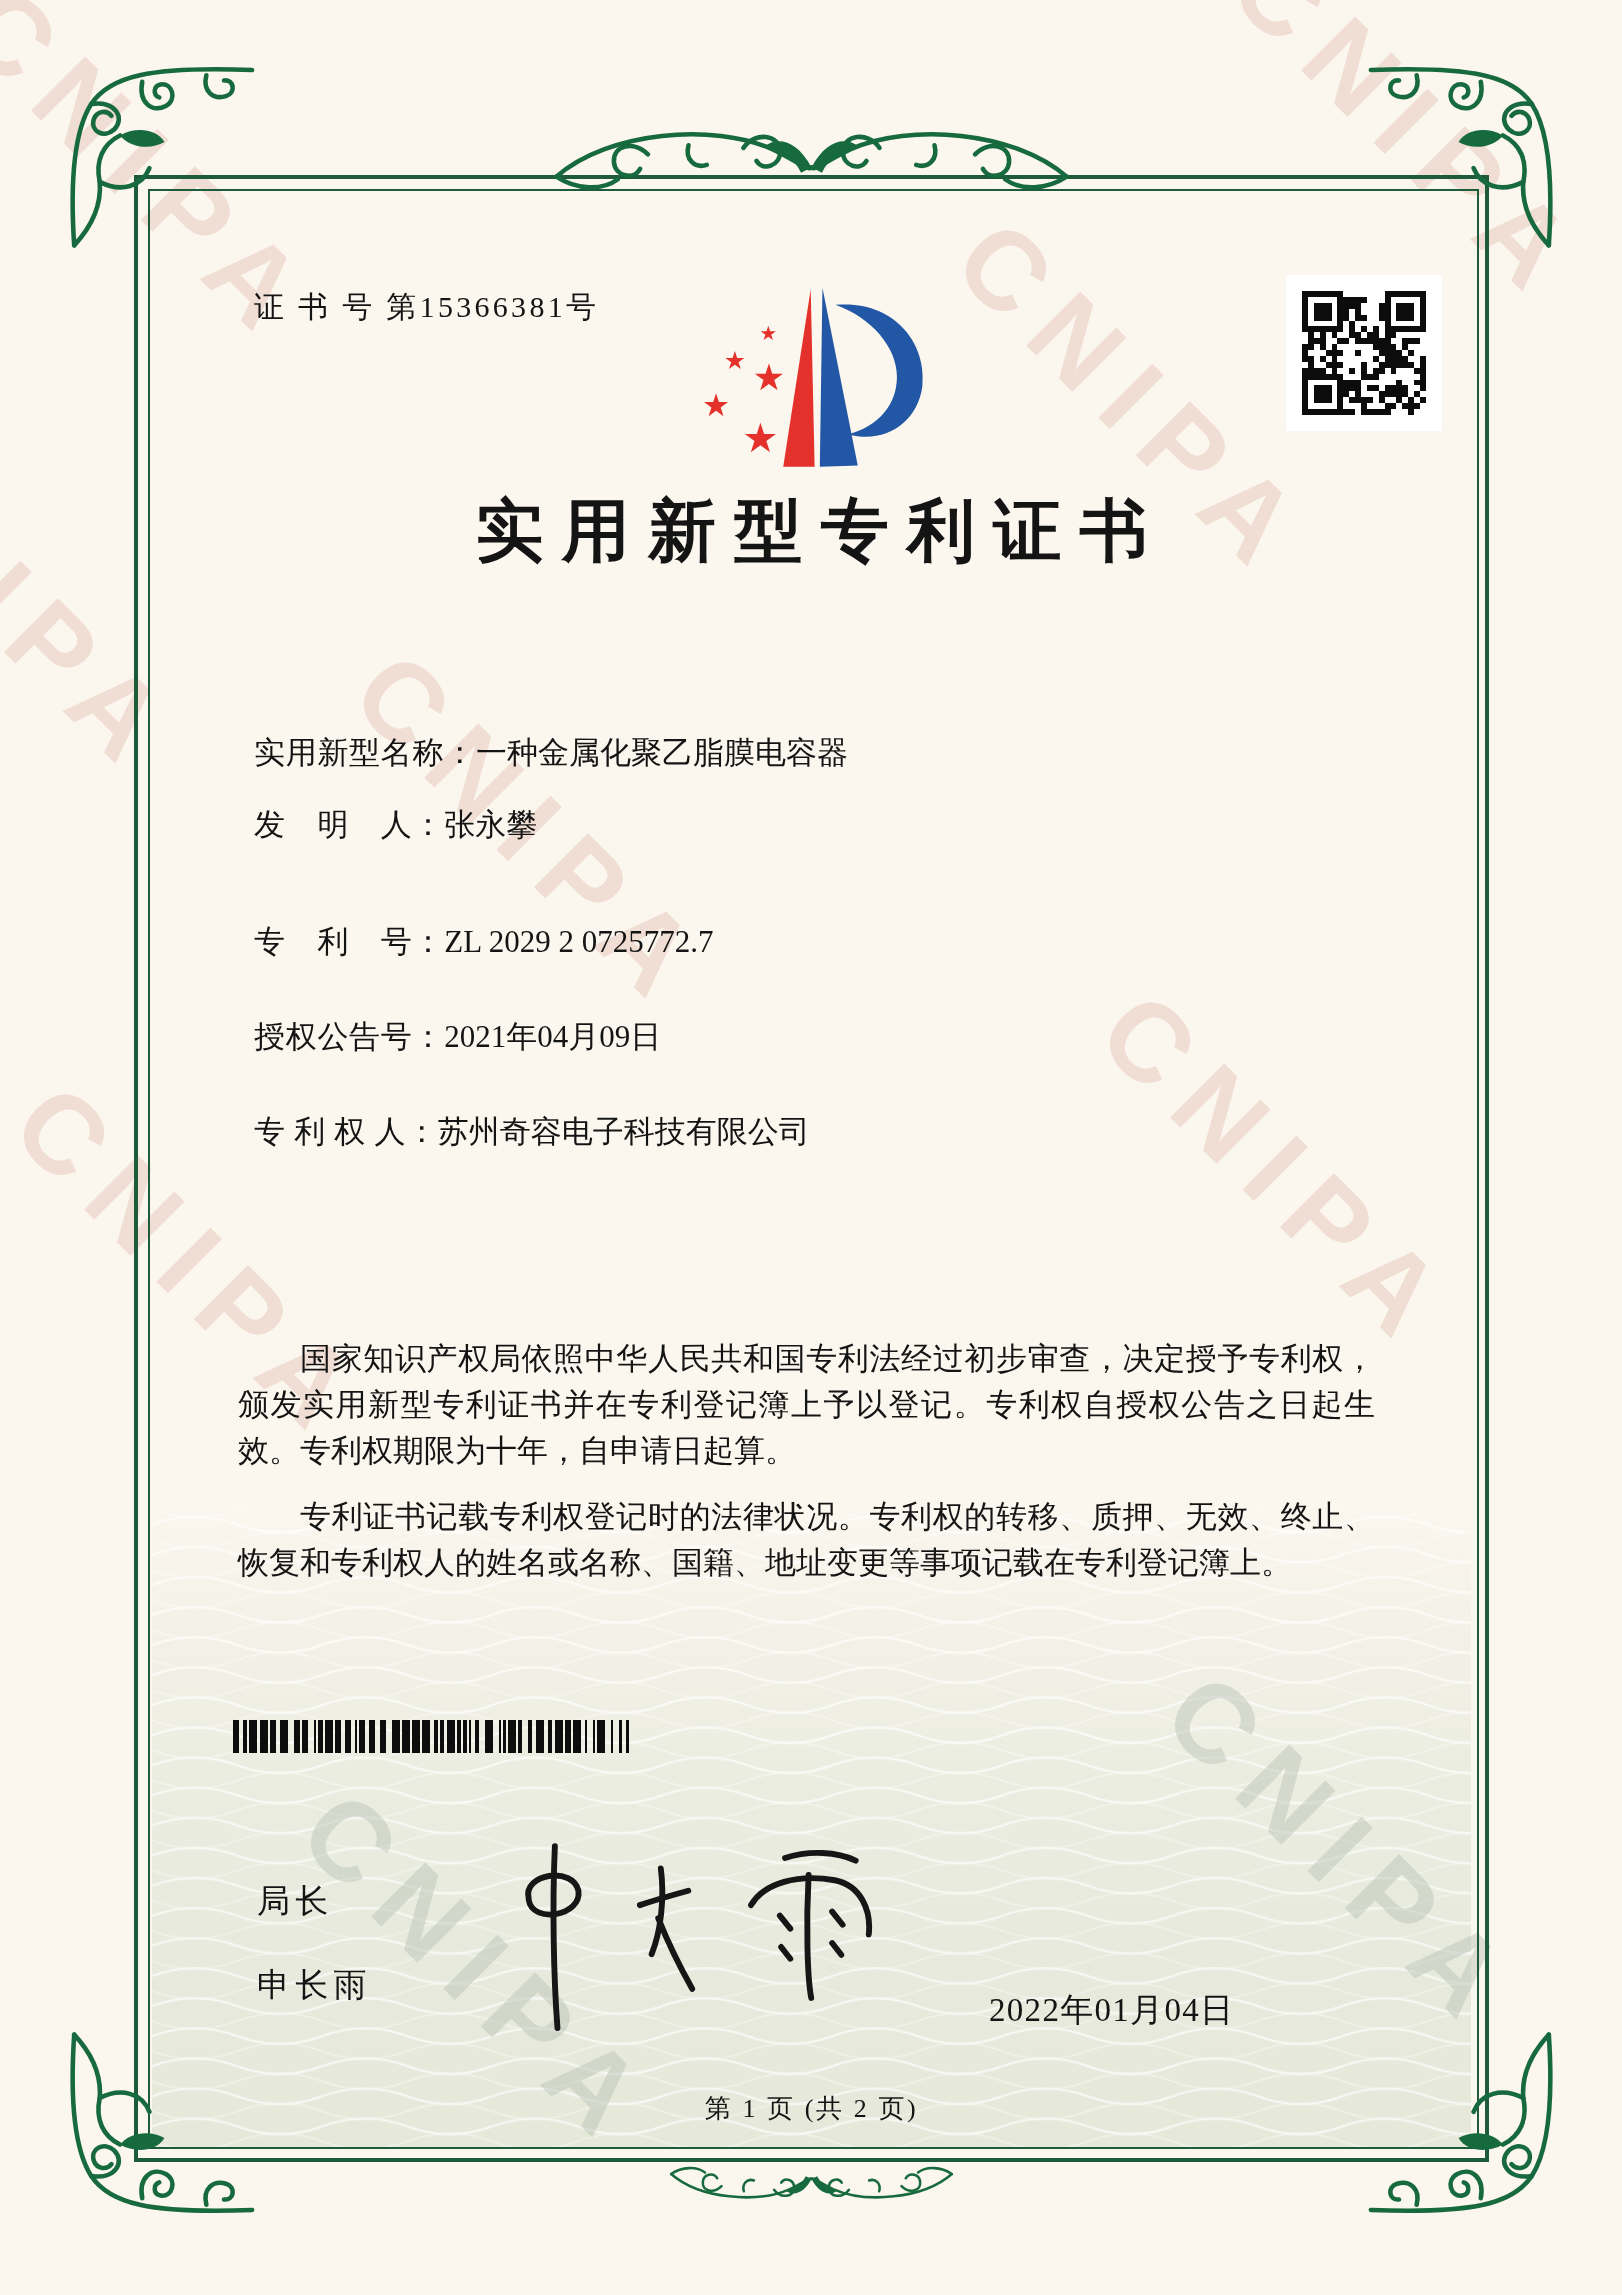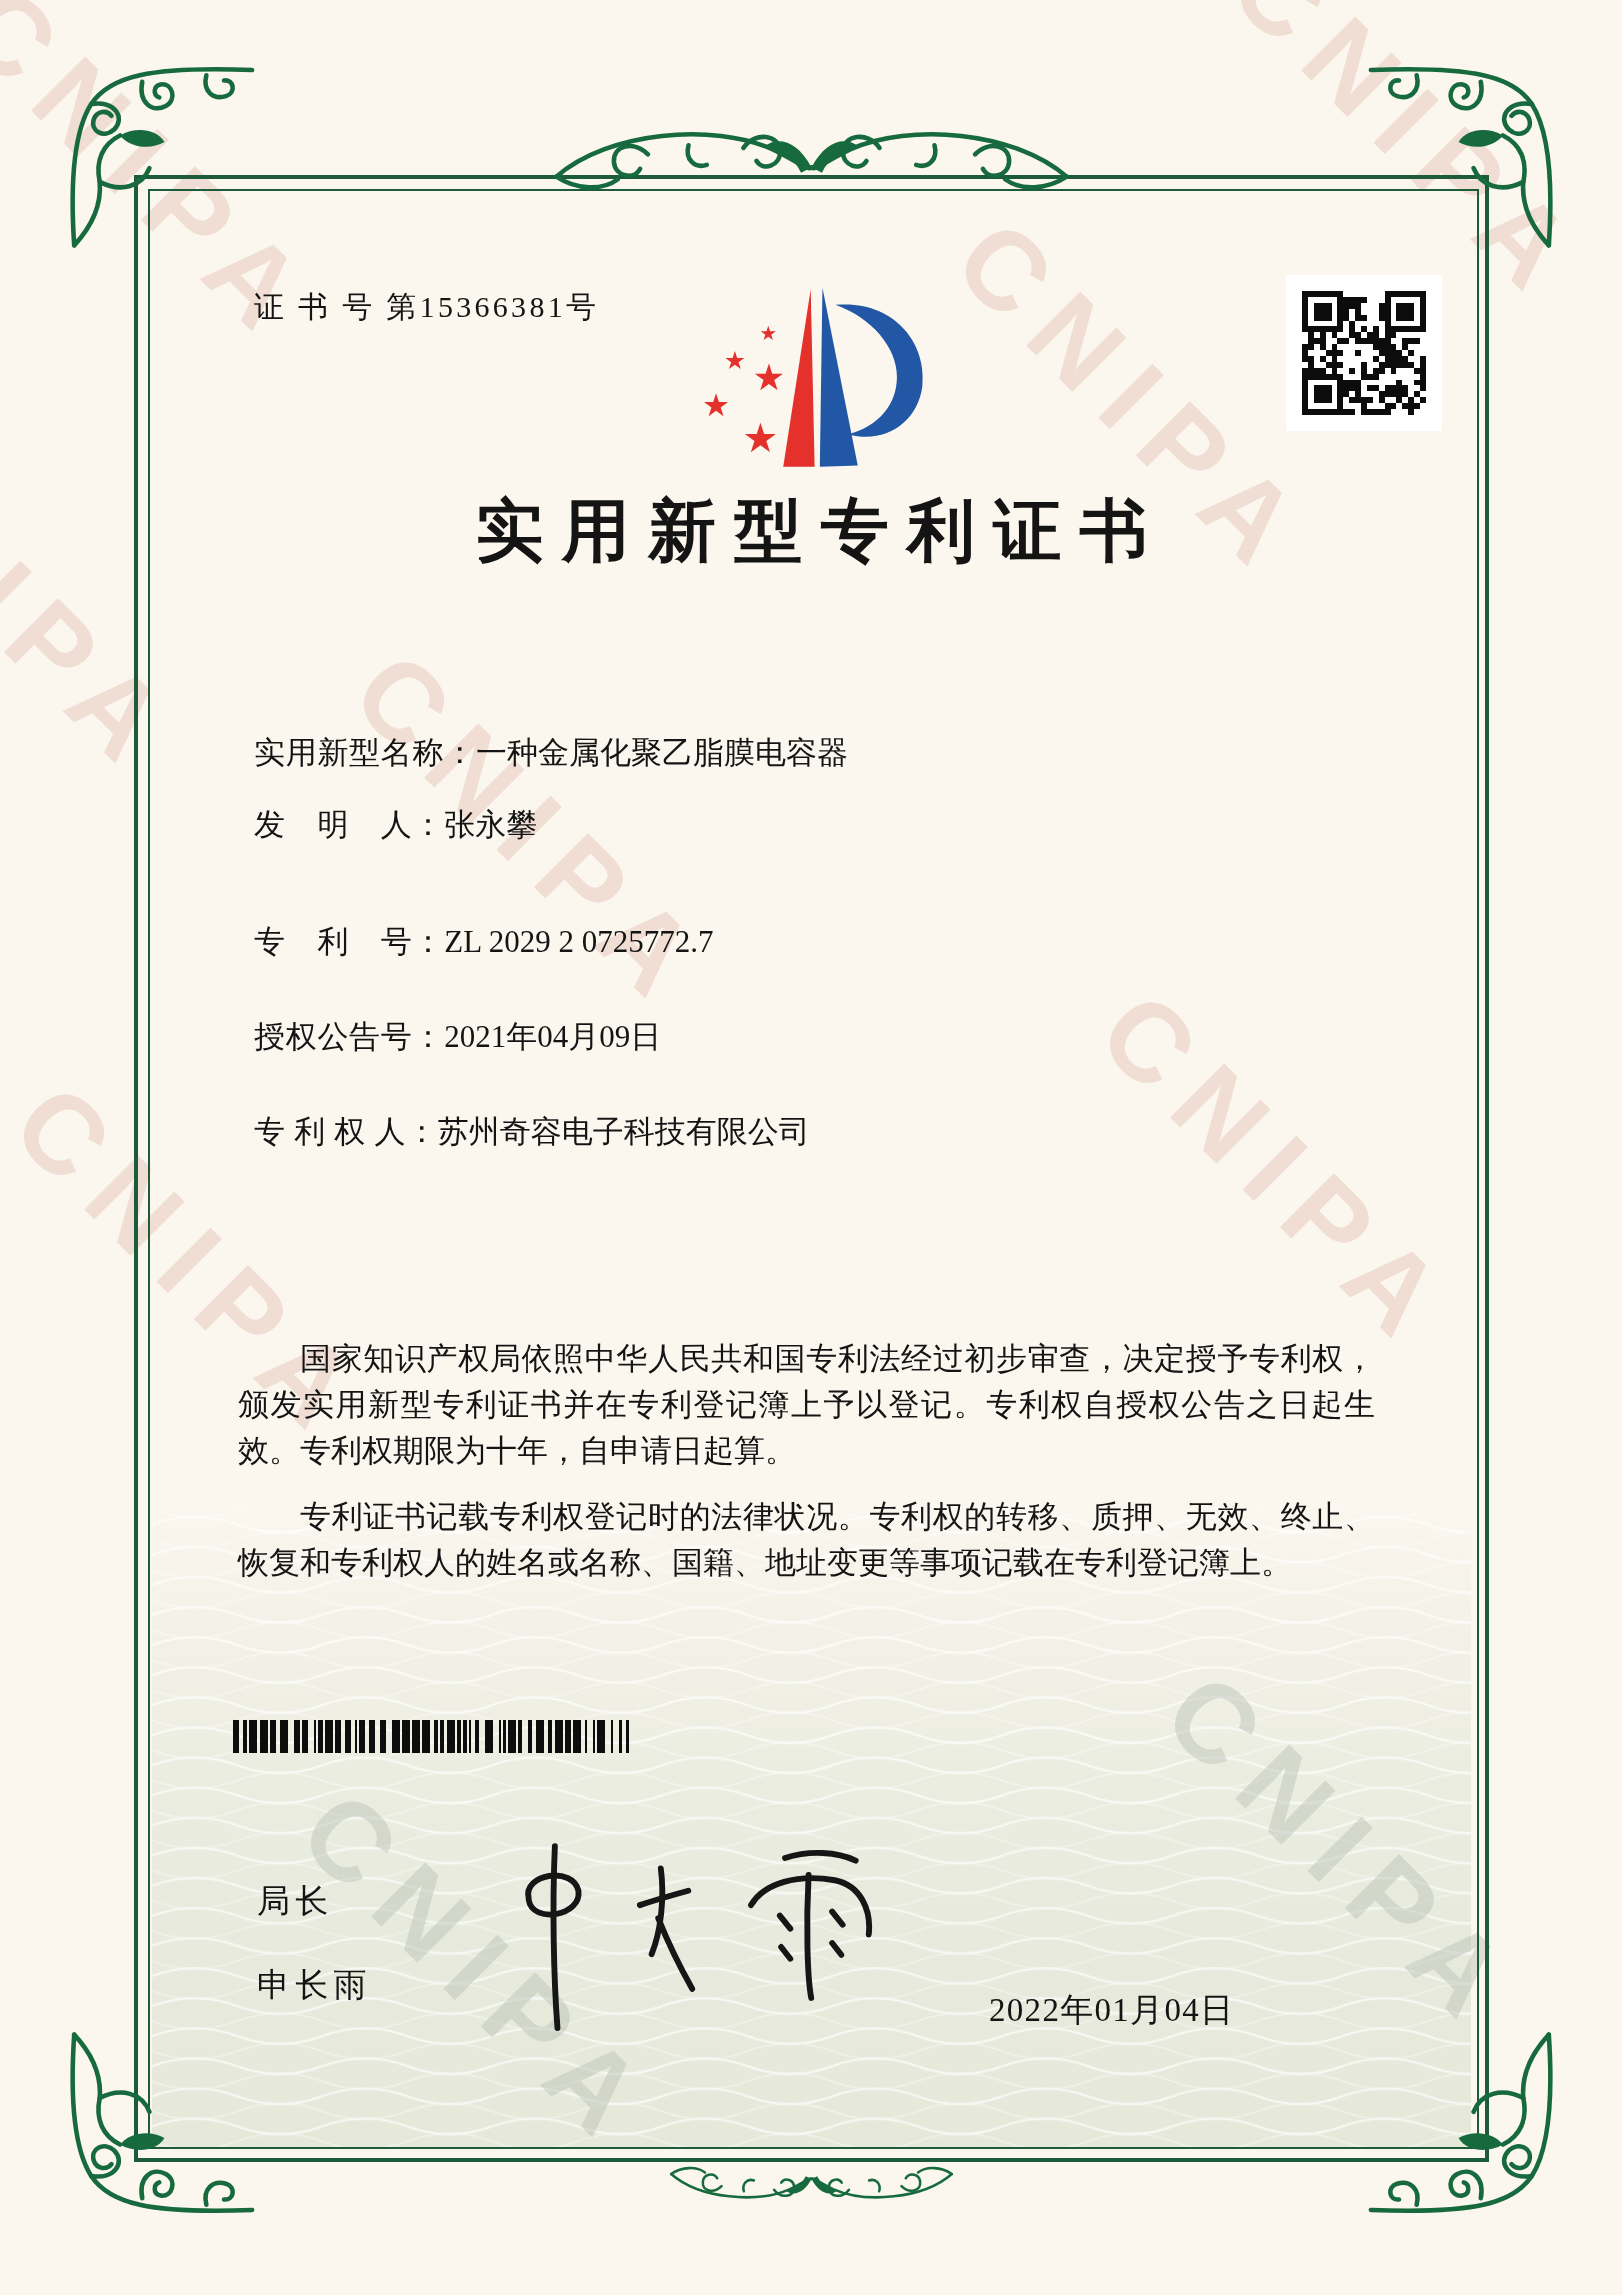--- a/index.html
+++ b/index.html
@@ -711,15 +711,16 @@
       <path d="M326,150 C342,190 360,226 378,258"></path>
       <path d="M520,58 C556,46 600,48 628,62"></path>
       <path d="M468,130 C488,96 540,82 596,92 C636,100 652,138 648,175"></path>
       <path d="M556,84 C552,160 554,240 560,272"></path>
       <path d="M512,146 l16,20 M592,140 l16,20 M514,194 l14,18 M592,188 l14,18"></path>
     </g>
   </svg>
 
   <div class="grant-date">2022年01月04日</div>
 
+  <div class="page-footer">第 1 页 (共 2 页)</div>
 
 </div>
 
 
 </body></html>

